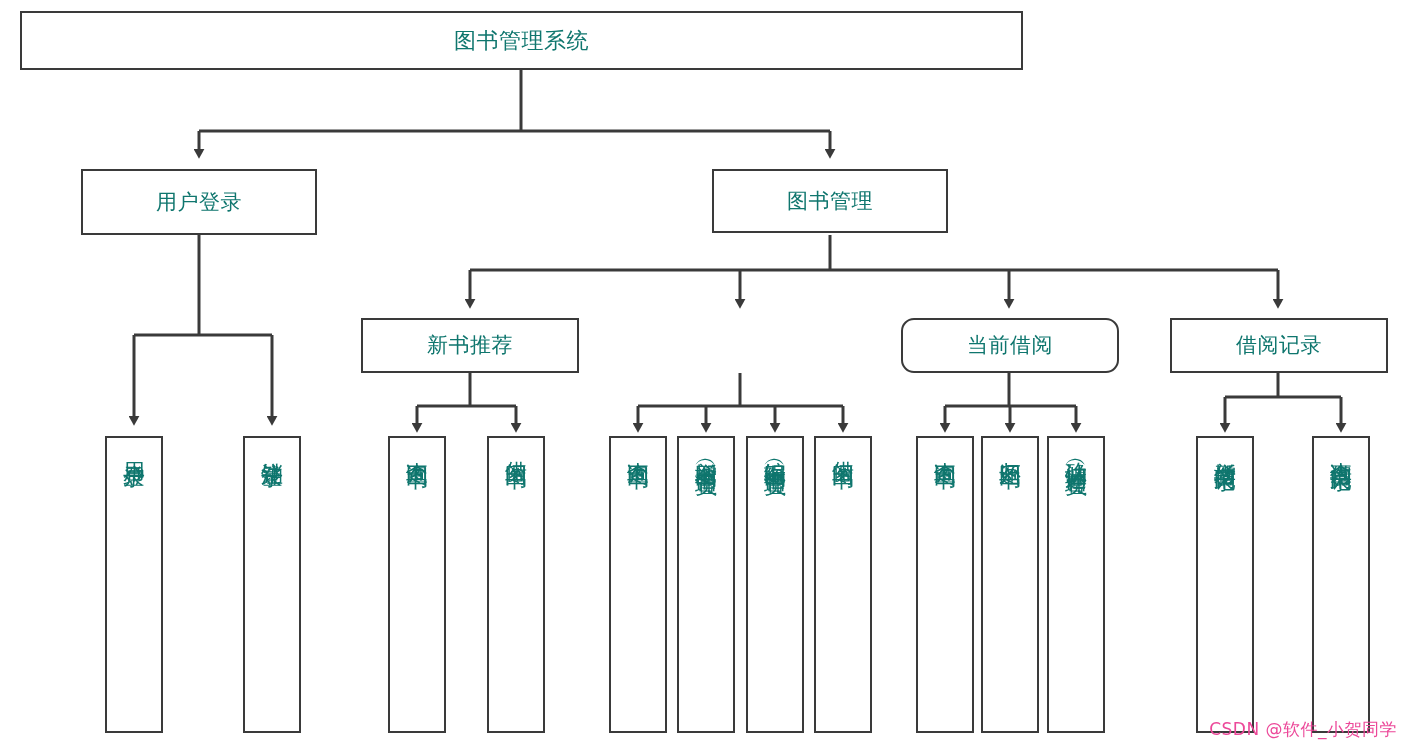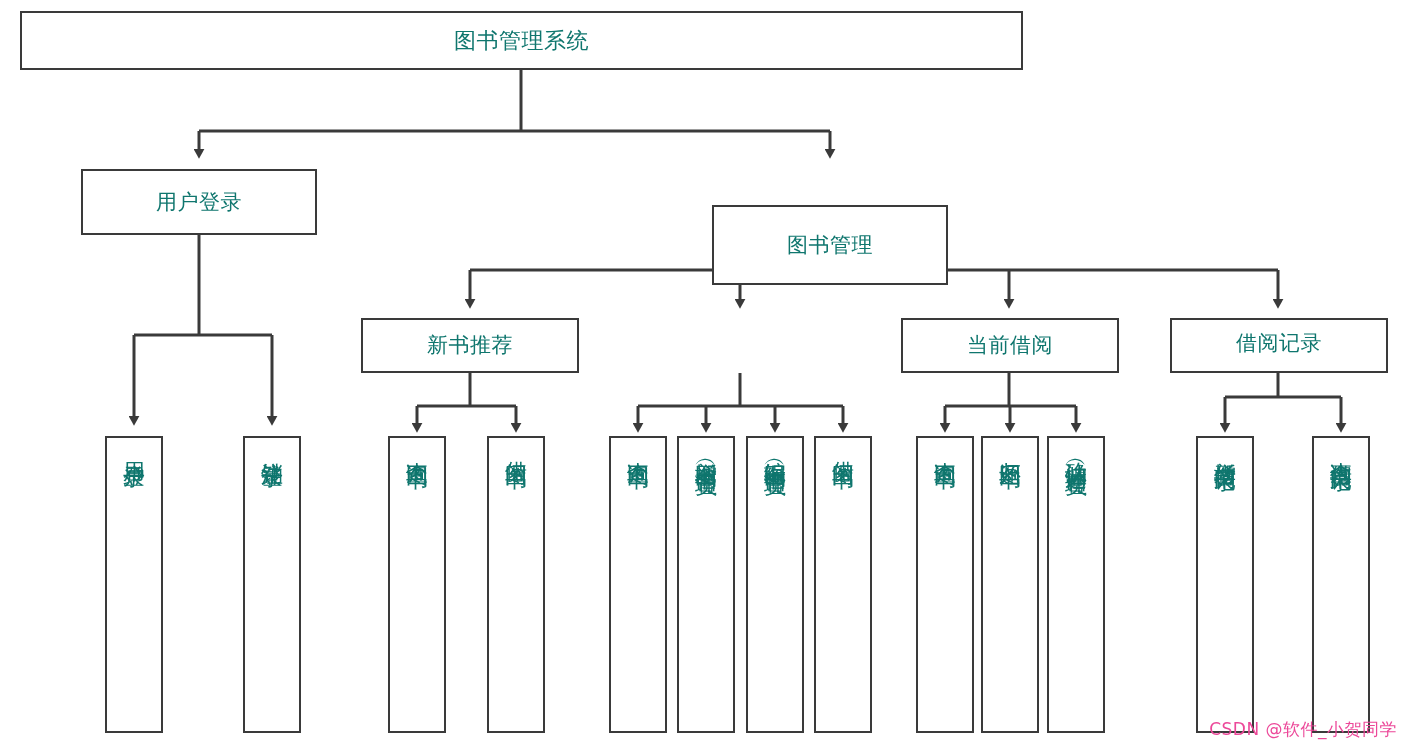--- a/index.html
+++ b/index.html
@@ -128,31 +128,31 @@
     </g>
   </svg>
 
   <div class="node root horiz" style="left:20px; top:11px; width:1003px; height:59px;">
     <span class="node-label">图书管理系统</span>
   </div>
 
   <div class="node horiz" style="left:81px; top:169px; width:236px; height:66px;">
     <span class="node-label">用户登录</span>
   </div>
-  <div class="node horiz" style="left:712px; top:169px; width:236px; height:80px;margin-top:36px;">
+  <div class="node horiz" style="left:712px; top:169px; width:236px; height:64px;">
     <span class="node-label">图书管理</span>
   </div>
 
   <div class="node horiz" style="left:361px; top:318px; width:218px; height:55px;">
     <span class="node-label">新书推荐</span>
   </div>
-  <div class="node horiz" style="left:901px; top:318px; width:218px; height:55px;">
+  <div class="node horiz" style="left:901px; top:318px; width:218px; height:55px;border-radius:13px;">
     <span class="node-label">当前借阅</span>
   </div>
-  <div class="node horiz" style="left:1170px; top:318px; width:218px; height:55px;font-family:Liberation Mono, monospace;">
+  <div class="node horiz" style="left:1170px; top:318px; width:218px; height:55px;">
     <span class="node-label">借阅记录</span>
   </div>
 
   <div class="node vert" style="left:105px; top:436px; width:58px; height:297px;">
     <span class="node-label">用户登录</span>
   </div>
   <div class="node vert" style="left:243px; top:436px; width:58px; height:297px;">
     <span class="node-label">注销登录</span>
   </div>
 

